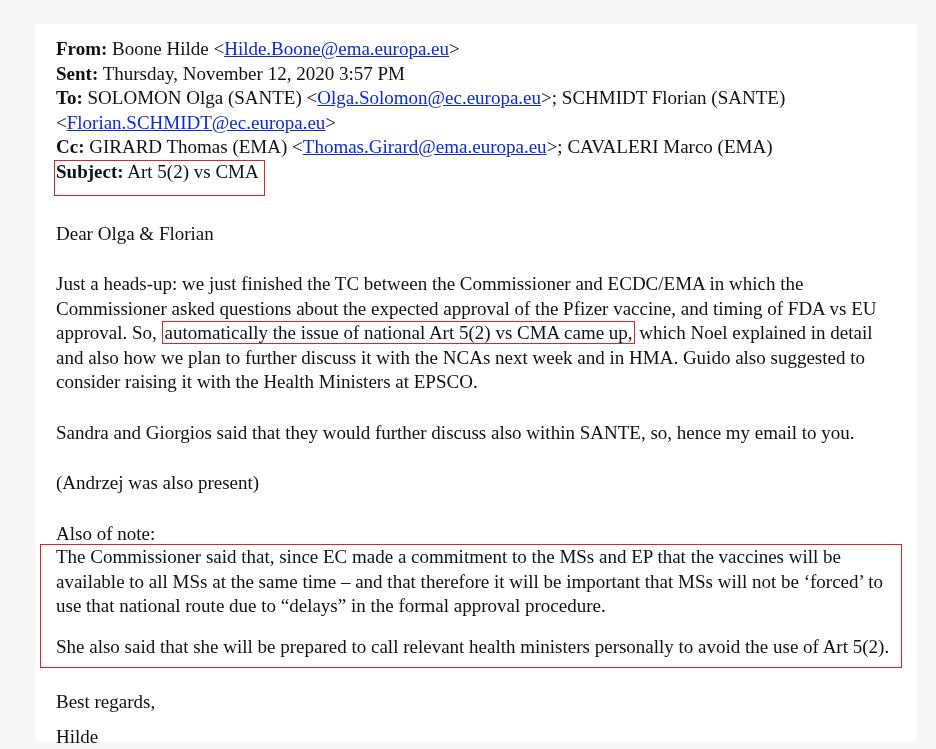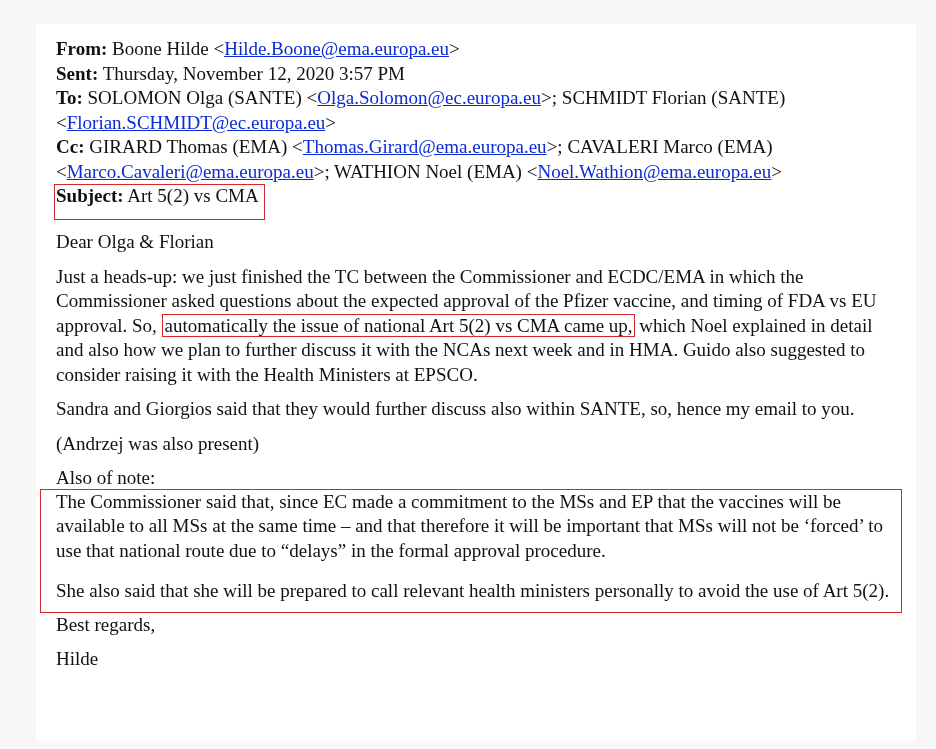--- a/index.html
+++ b/index.html
@@ -38,38 +38,38 @@
       text-decoration: underline;
     }
     .subject-box {
       display: inline-block;
       border: 1.5px solid #d9262b;
       padding: 0 5px 12px 1px;
       margin-left: -2px;
       line-height: 22px;
     }
     p.para {
-      margin: 10px 0 0 0;
+      margin: 26px 0 0 0;
     }
     .hl-inline {
       border: 1.5px solid #d9262b;
       padding: 0 1px 0 2px;
     }
     .note-box {
       position: relative;
       margin-left: -16px;
       width: 862px;
       border: 1.5px solid #d9262b;
       padding: 0 0 8px 15px;
       box-sizing: border-box;
       margin-top: -2px;
     }
     .note-box p { margin: 0; }
     .note-box p + p { margin-top: 16px; }
-    .closing { margin-top: 0; }
+    .closing { margin-top: 22px; }
     .closing p { margin: 0 0 10px 0; }
   </style>
 </head>
 <body>
 
 <div class="page">
   <div class="content">
 
     <div>
       <div class="hdr-line">
@@ -88,25 +88,20 @@
         <span>SCHMIDT Florian (SANTE)</span>
       </div>
       <div class="hdr-line">
         &lt;<a class="mail">Florian.SCHMIDT@ec.europa.eu</a>&gt;
       </div>
       <div class="hdr-line">
         <span class="hdr-label">Cc:</span>
         <span>GIRARD Thomas (EMA)</span>
         &lt;<a class="mail">Thomas.Girard@ema.europa.eu</a>&gt;;
         <span>CAVALERI Marco (EMA)</span>
-      </div>
-      <div class="hdr-line">
-        &lt;<a class="mail">Marco.Cavaleri@ema.europa.eu</a>&gt;;
-        <span>WATHION Noel (EMA)</span>
-        &lt;<a class="mail">Noel.Wathion@ema.europa.eu</a>&gt;
       </div>
       <div class="hdr-line">
         <span class="subject-box">
           <span class="hdr-label">Subject:</span>
           <span>Art 5(2) vs CMA</span>
         </span>
       </div>
     </div>
 
     <div>

